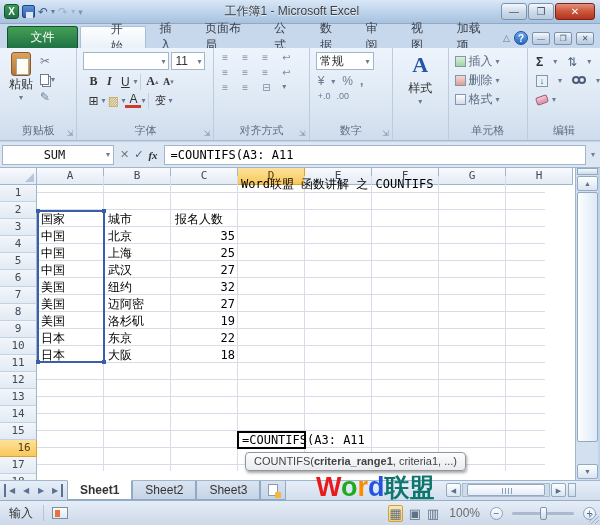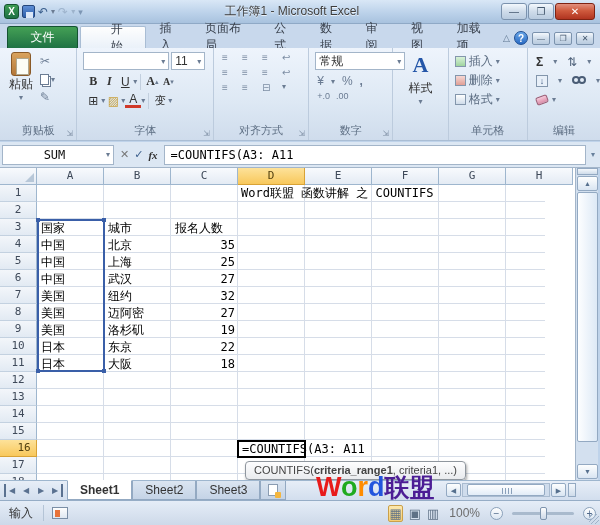--- a/index.html
+++ b/index.html
@@ -81,21 +81,21 @@
     background:linear-gradient(#f8fafd,#e4ebf4); border-right:1px solid #9eb6ce; border-bottom:1px solid #9eb6ce; }
   #corner i { position:absolute; right:2px; bottom:2px; width:0; height:0;
     border-left:9px solid transparent; border-bottom:9px solid #b7c7d8; }
   .colh { position:absolute; top:0; height:17px; width:67px; text-align:center; line-height:16px;
     background:linear-gradient(#f8fafd,#e4ebf4); border-right:1px solid #9eb6ce; border-bottom:1px solid #9eb6ce;
     color:#3f4a5a; font-size:11px; font-family:"DejaVu Sans Mono",monospace; }
   .rowh { position:absolute; left:0; width:37px; height:17px; text-align:center; line-height:16px;
     background:linear-gradient(#f3f6fa,#e2eaf3); border-right:1px solid #9eb6ce; border-bottom:1px solid #c3d1e0;
     color:#3f4a5a; font-size:11px; font-family:"DejaVu Sans Mono",monospace; }
   .hot { background:linear-gradient(#fde29a,#f8c85c) !important; border-color:#d8a236 !important; color:#53400f !important; }
-  #gbody { position:absolute; left:37px; top:17px; width:508px; height:295px;
+  #gbody { position:absolute; left:37px; top:8px; width:508px; height:295px;
     background-image:repeating-linear-gradient(to right,transparent 0,transparent 66px,#d6dde8 66px,#d6dde8 67px),
                      repeating-linear-gradient(to bottom,transparent 0,transparent 16px,#d6dde8 16px,#d6dde8 17px); }
   .cell { position:absolute; font-family:"DejaVu Sans Mono","DejaVu Sans",sans-serif; font-size:12px;
     color:#000; white-space:nowrap; line-height:15px; }
   .cell.num { text-align:right; width:61px; }
   #selrange { position:absolute; left:0; top:34px; width:68px; height:153px; border:2px solid #3a5fa8; }
   .hdl { position:absolute; width:4px; height:4px; background:#3a5fa8; }
   #editcell { position:absolute; left:200px; top:255px; width:69px; height:18px; border:2px solid #000; background:transparent; }
   #tooltip { position:absolute; left:208px; top:276px; padding:2px 8px 3px 8px;
     background:linear-gradient(#fdfdfe,#e9ebee); border:1px solid #8f969e; border-radius:4px;
@@ -142,21 +142,21 @@
     color:#51698a; font-size:10px; line-height:11px; text-align:center; }
   #ztrack { width:62px; height:3px; background:#a9bacd; border-radius:2px; position:relative; margin:0 3px; }
   #zthumb { position:absolute; left:28px; top:-5px; width:7px; height:13px; background:linear-gradient(#fefefe,#cdd9e8); border:1px solid #7e94ae; border-radius:2px; }
   #grip { position:absolute; right:1px; bottom:1px; width:10px; height:10px;
     background:repeating-linear-gradient(135deg,transparent 0 2px,#9fb2c8 2px 3px); }
   
   #wm { position:absolute; left:316px; top:474px; font-weight:bold; font-size:27px;
     font-family:"Liberation Sans",sans-serif; z-index:5; letter-spacing:0px; line-height:27px; }
   #wm .cn { font-size:25px; }
   #wmurl { position:absolute; left:328px; top:523px; font-weight:bold; font-size:15px; color:#1a1acc; z-index:5; }
-  .w1{color:#e81b1b;} .w2{color:#1faa1f;} .w3{color:#ff8c00;} .w4{color:#2255dd;} .cn{color:#4c1d95;}
+  .w1{color:#e81b1b;} .w2{color:#1faa1f;} .w3{color:#ff8c00;} .w4{color:#2255dd;} .cn{color:#0f766e;}
 </style>
 </head>
 <body>
 
 <div id="titlebar">
   <div class="qat">
     <span class="excel-logo">X</span>
     <span class="floppy"></span>
     <span class="qbtn">↶</span>
       <span class="qbtn ddv">▾</span>
@@ -279,21 +279,21 @@
       <span class="alico">≡</span>
       <span class="alico">≡</span>
       <span class="alico">⊟</span>
       <span class="ddv">▾</span>
     </div>
     <div class="glabel">对齐方式</div>
     <span class="launch">⇲</span>
   </div>
 
   <div class="group" style="width:84px;">
-    <div class="selbox" style="width:90px;margin-left:6px;">
+    <div class="selbox" style="width:58px;margin-left:6px;">
       <span style="flex:1;">常规</span>
       <span class="ddv">▾</span>
     </div>
     <div style="display:flex;align-items:center;gap:7px;padding-left:8px;margin-top:4px;color:#6b7c93;">
       <span>¥</span>
         <span class="ddv">▾</span>
       <span>%</span>
       <span style="font-weight:bold;">,</span>
     </div>
     <div style="display:flex;align-items:center;gap:6px;padding-left:8px;margin-top:3px;color:#6b7c93;font-size:9px;">

